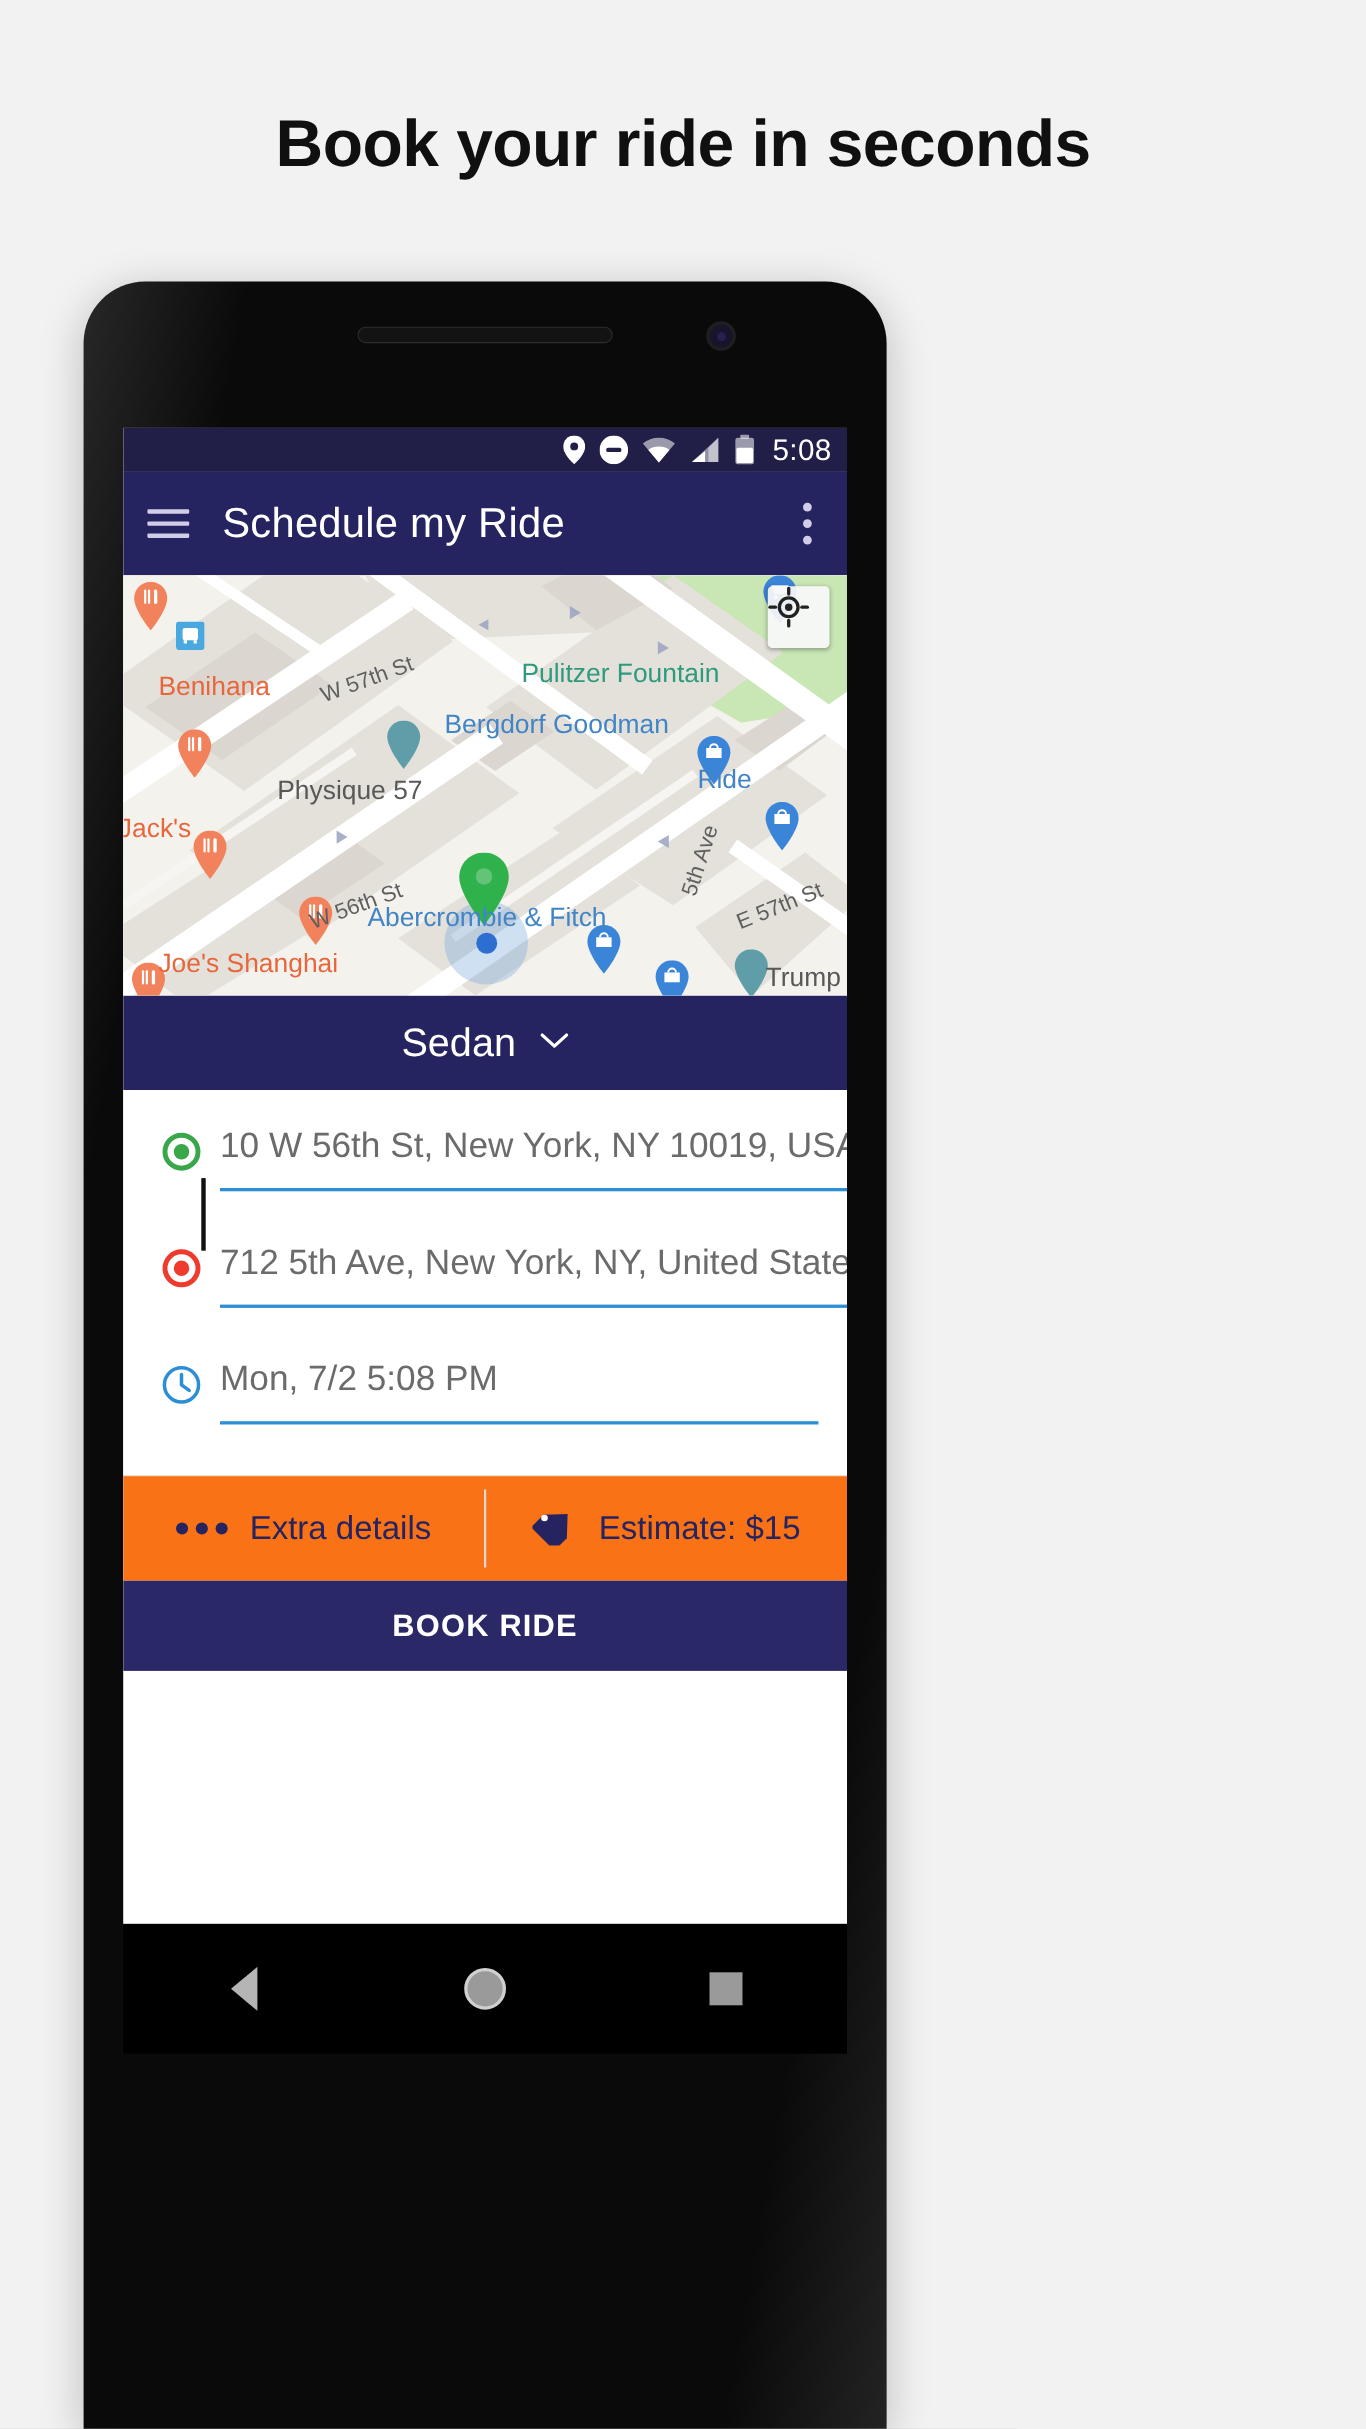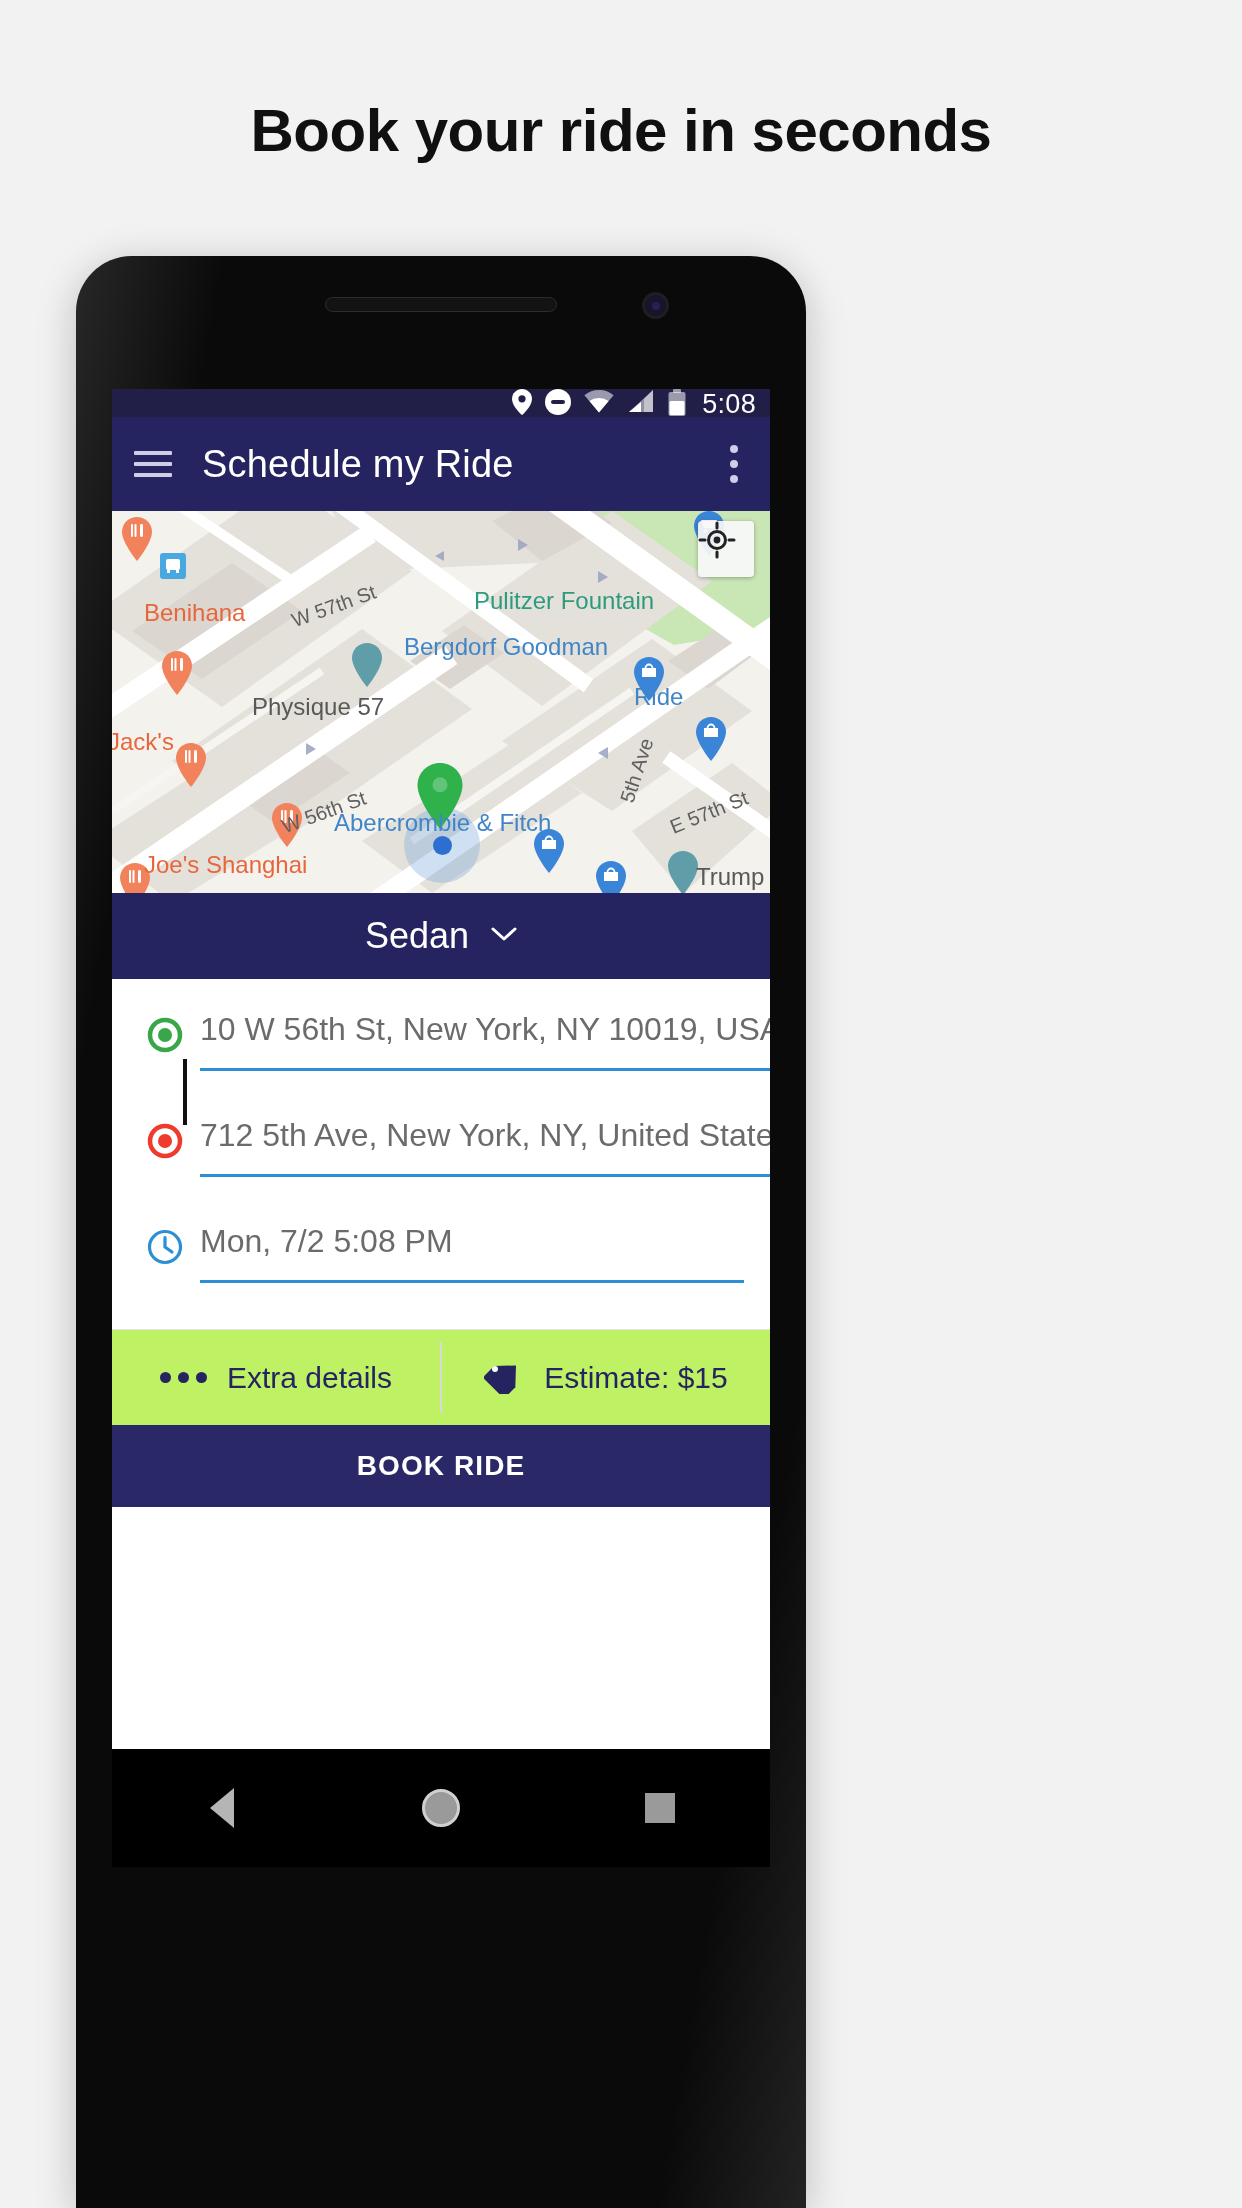--- a/index.html
+++ b/index.html
@@ -49,22 +49,22 @@
 
   
   #screen {
     position:absolute; left:36px; top:133px;
     width:658px; height:1360px;
     background:#fff; overflow:hidden;
   }
 
   
   #status-bar {
-    position:relative; height:28px; background:#211f47;
-    display:flex; align-items:flex-start; justify-content:flex-end;
+    position:relative; height:40px; background:#211f47;
+    display:flex; align-items:center; justify-content:flex-end;
     padding-right:14px; gap:13px;
   }
   .sb-icon { display:flex; align-items:center; }
   #status-time {
     color:#fff; font-size:27px; font-weight:400; letter-spacing:.3px;
     margin-left:3px;
   }
 
   
   #app-bar {
@@ -127,21 +127,21 @@
   
   #form-card { background:#fff; padding:28px 0 0 0; position:relative; height:350px; }
   .field-row { position:relative; display:flex; align-items:flex-start; padding:0 26px; height:106px; }
   .field-icon { width:54px; flex:0 0 54px; display:flex; justify-content:center; padding-top:9px; }
   .field-body { flex:1; margin-left:8px; }
   .field-text { font-size:32px; color:#6b6b6b; line-height:44px; white-space:nowrap; }
   .field-underline { height:3px; background:#2c8fd6; margin-top:17px; }
   #connector { position:absolute; left:71px; top:80px; width:4px; height:66px; background:#111; }
 
   
-  #action-row { display:flex; height:96px; background:#bef264; border-top:1px solid #e6e6e6; }
+  #action-row { display:flex; height:96px; background:#f97316; border-top:1px solid #e6e6e6; }
   .action-cell { flex:1; display:flex; align-items:center; justify-content:center; gap:20px; cursor:pointer; }
   #action-divider { width:2px; background:#d8d8d8; margin:12px 0; }
   .action-label { color:#262460; font-size:30px; }
   #dots-icon { display:flex; gap:7px; }
   #dots-icon i { width:11px; height:11px; border-radius:50%; background:#262460; }
 
   
   #book-ride {
     height:82px; background:#2a2866;
     display:flex; align-items:center; justify-content:center; cursor:pointer;

